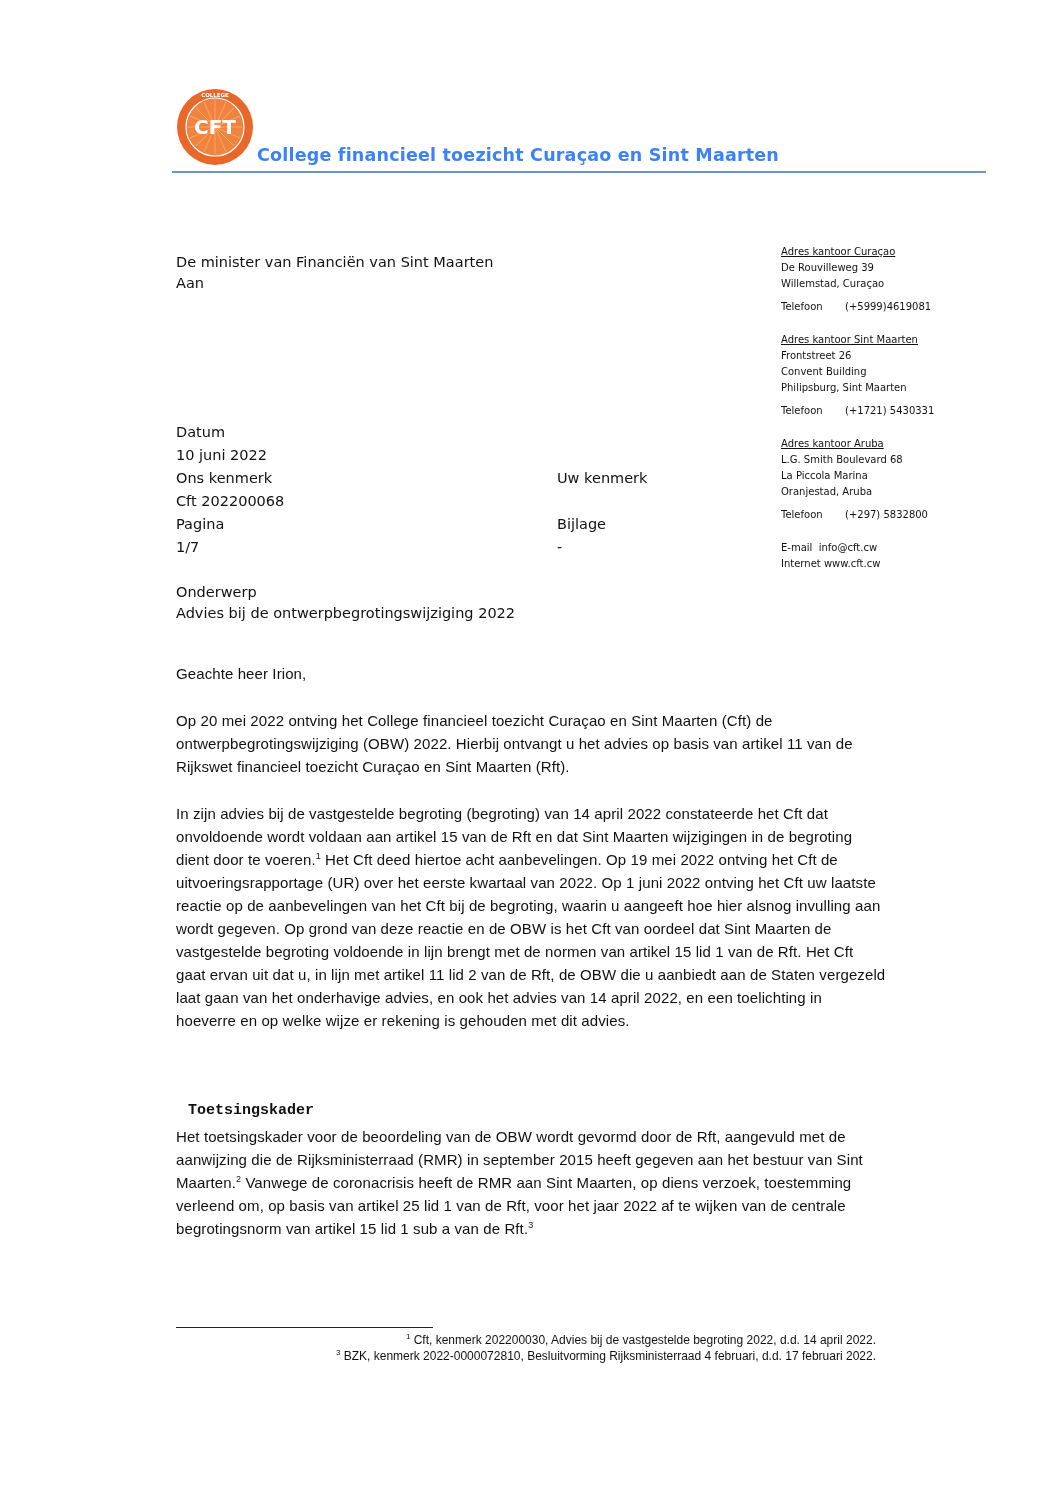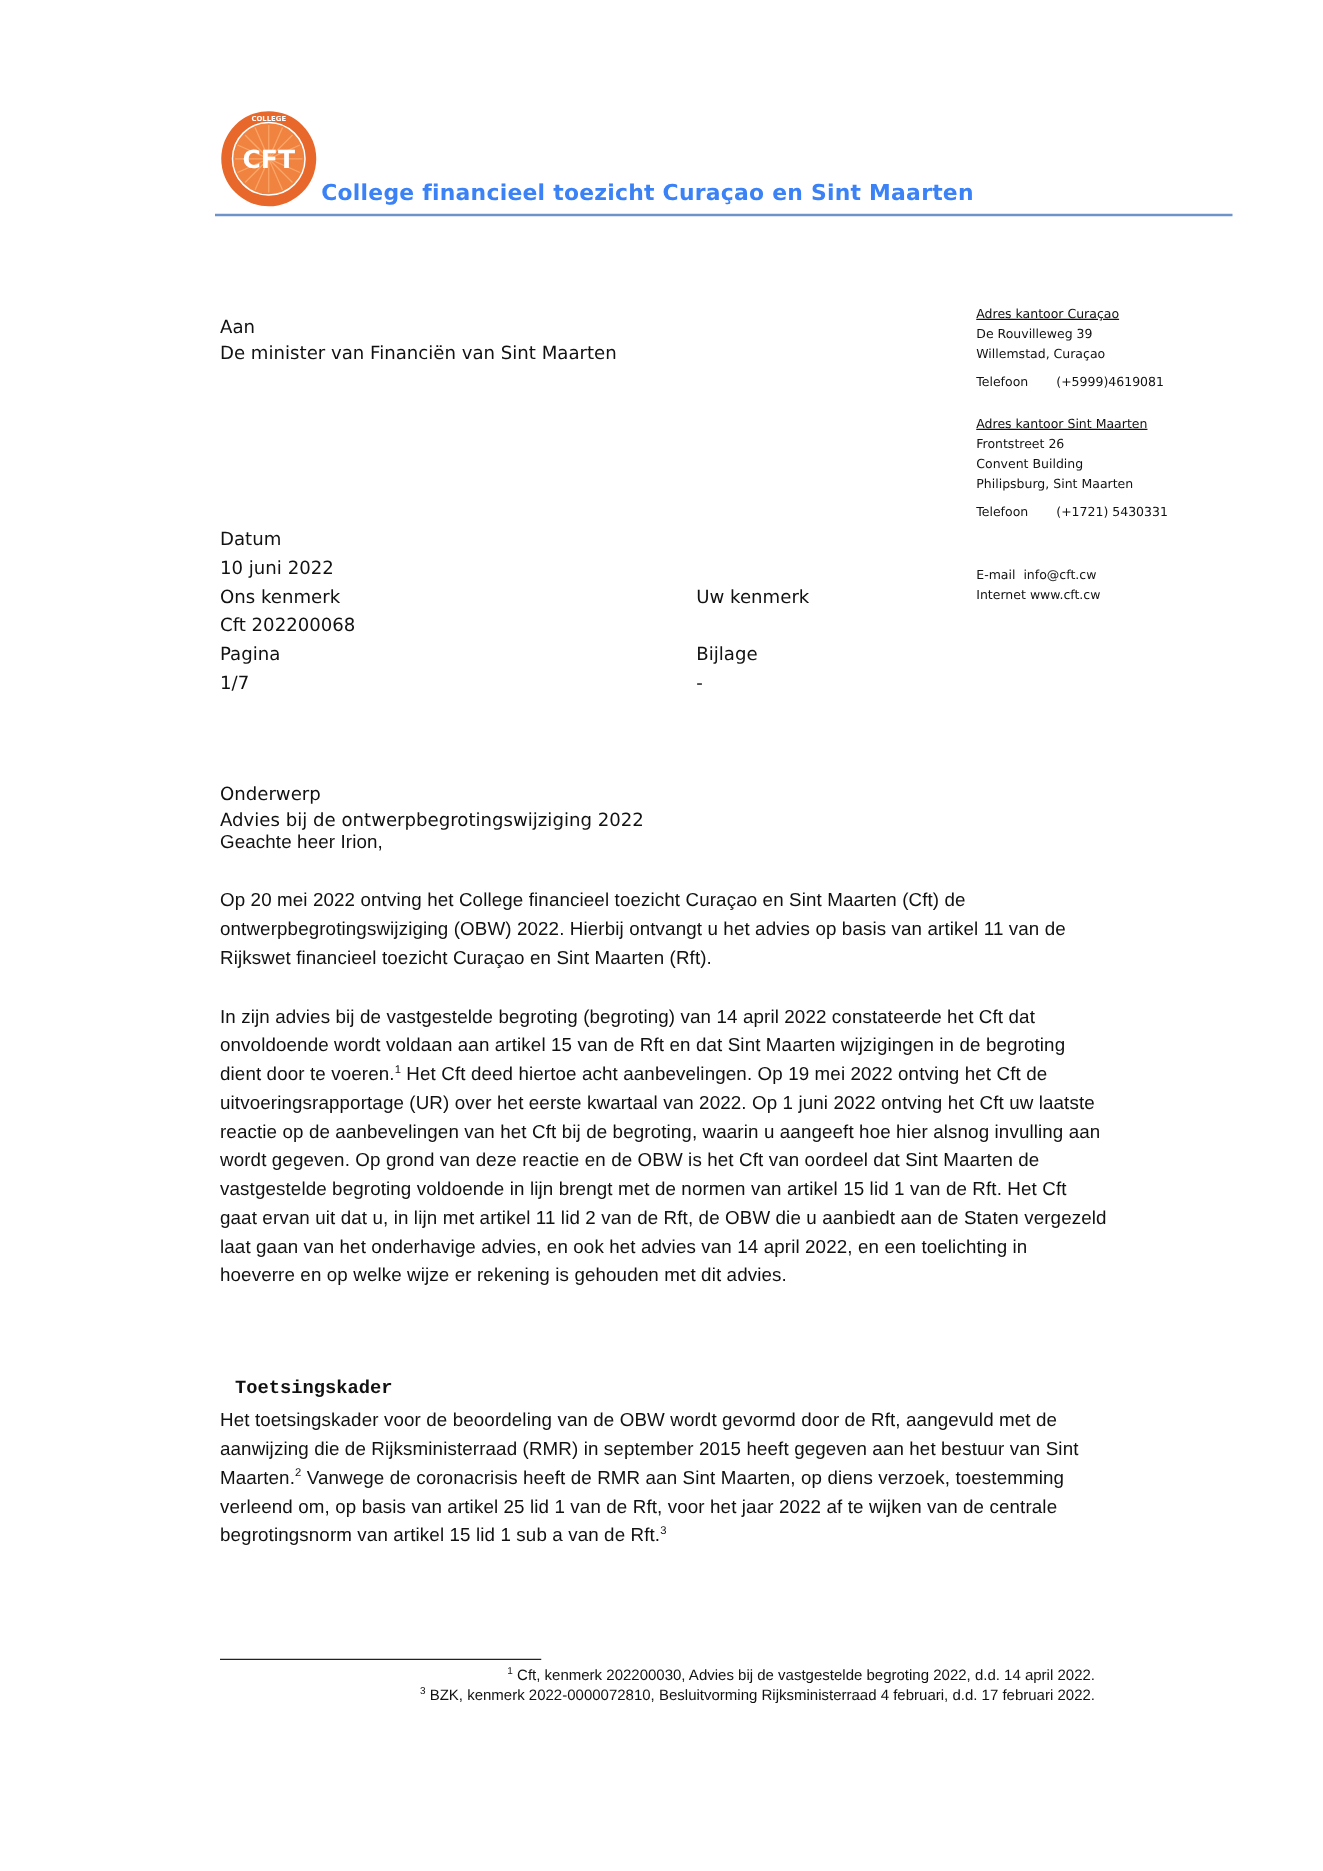--- a/index.html
+++ b/index.html
@@ -20,21 +20,21 @@
   .sidebar .office-heading { text-decoration: underline; }
   .sidebar .gap-sm { height: 7px; }
   .sidebar .gap-lg { height: 17px; }
   .sidebar .phone-row span.lbl { display: inline-block; width: 64px; }
 
   
   .meta { font-size: 14.5px; line-height: 23px; }
   .meta-left { left: 176px; top: 421px; }
   .meta-right { left: 557px; top: 467px; }
 
-  .subject { left: 176px; top: 582px; font-size: 14.5px; line-height: 21px; margin-top: 44px; }
+  .subject { left: 176px; top: 582px; font-size: 14.5px; line-height: 21px; }
 
   
   .body-text { left: 176px; width: 710px; font-size: 15px; line-height: 23px; font-family: "Liberation Sans", sans-serif; letter-spacing: 0.1px; }
   .greeting { top: 662px; }
   .para1 { top: 709px; }
   .para2 { top: 802px; }
   .section-heading { left: 188px; top: 1102px; font-size: 15px; font-weight: bold; font-family: Liberation Mono, monospace; }
   .para3 { top: 1125px; }
   sup { font-size: 9px; vertical-align: super; line-height: 0; }
 
@@ -63,42 +63,50 @@
     </g>
     <circle cx="39" cy="39" r="29" fill="none" stroke="#ffffff" stroke-width="1.2"></circle>
     <text x="39" y="46" text-anchor="middle" font-family="DejaVu Sans, sans-serif" font-weight="bold" font-size="20" fill="#ffffff">CFT</text>
     <text x="39" y="9" text-anchor="middle" font-family="DejaVu Sans, sans-serif" font-weight="bold" font-size="5.5" fill="#ffffff">COLLEGE</text>
   </svg>
 </div>
 <div class="abs org-title">College financieel toezicht Curaçao en Sint Maarten</div>
 <div class="abs header-rule"></div>
 
 <div class="abs recipient">
+  <div>De minister van Financiën van Sint Maarten</div>
   <div>Aan</div>
-  <div>De minister van Financiën van Sint Maarten</div>
 </div>
 
 <div class="abs sidebar">
   <div>
     <div class="office-heading">Adres kantoor Curaçao</div>
     <div>De Rouvilleweg 39</div>
     <div>Willemstad, Curaçao</div>
     <div class="gap-sm"></div>
     <div class="phone-row"><span class="lbl">Telefoon</span><span>(+5999)4619081</span></div>
   </div>
   <div class="gap-lg"></div>
   <div>
     <div class="office-heading">Adres kantoor Sint Maarten</div>
     <div>Frontstreet 26</div>
     <div>Convent Building</div>
     <div>Philipsburg, Sint Maarten</div>
     <div class="gap-sm"></div>
     <div class="phone-row"><span class="lbl">Telefoon</span><span>(+1721) 5430331</span></div>
   </div>
   <div class="gap-lg"></div>
+  <div>
+    <div class="office-heading">Adres kantoor Aruba</div>
+    <div>L.G. Smith Boulevard 68</div>
+    <div>La Piccola Marina</div>
+    <div>Oranjestad, Aruba</div>
+    <div class="gap-sm"></div>
+    <div class="phone-row"><span class="lbl">Telefoon</span><span>(+297) 5832800</span></div>
+  </div>
   <div class="gap-lg"></div>
   <div><span>E-mail</span>&nbsp;&nbsp;<span>info@cft.cw</span></div>
   <div><span>Internet</span> <span>www.cft.cw</span></div>
 </div>
 
 <div class="abs meta meta-left">
   <div>Datum</div>
   <div>10 juni 2022</div>
   <div>Ons kenmerk</div>
   <div>Cft 202200068</div>

